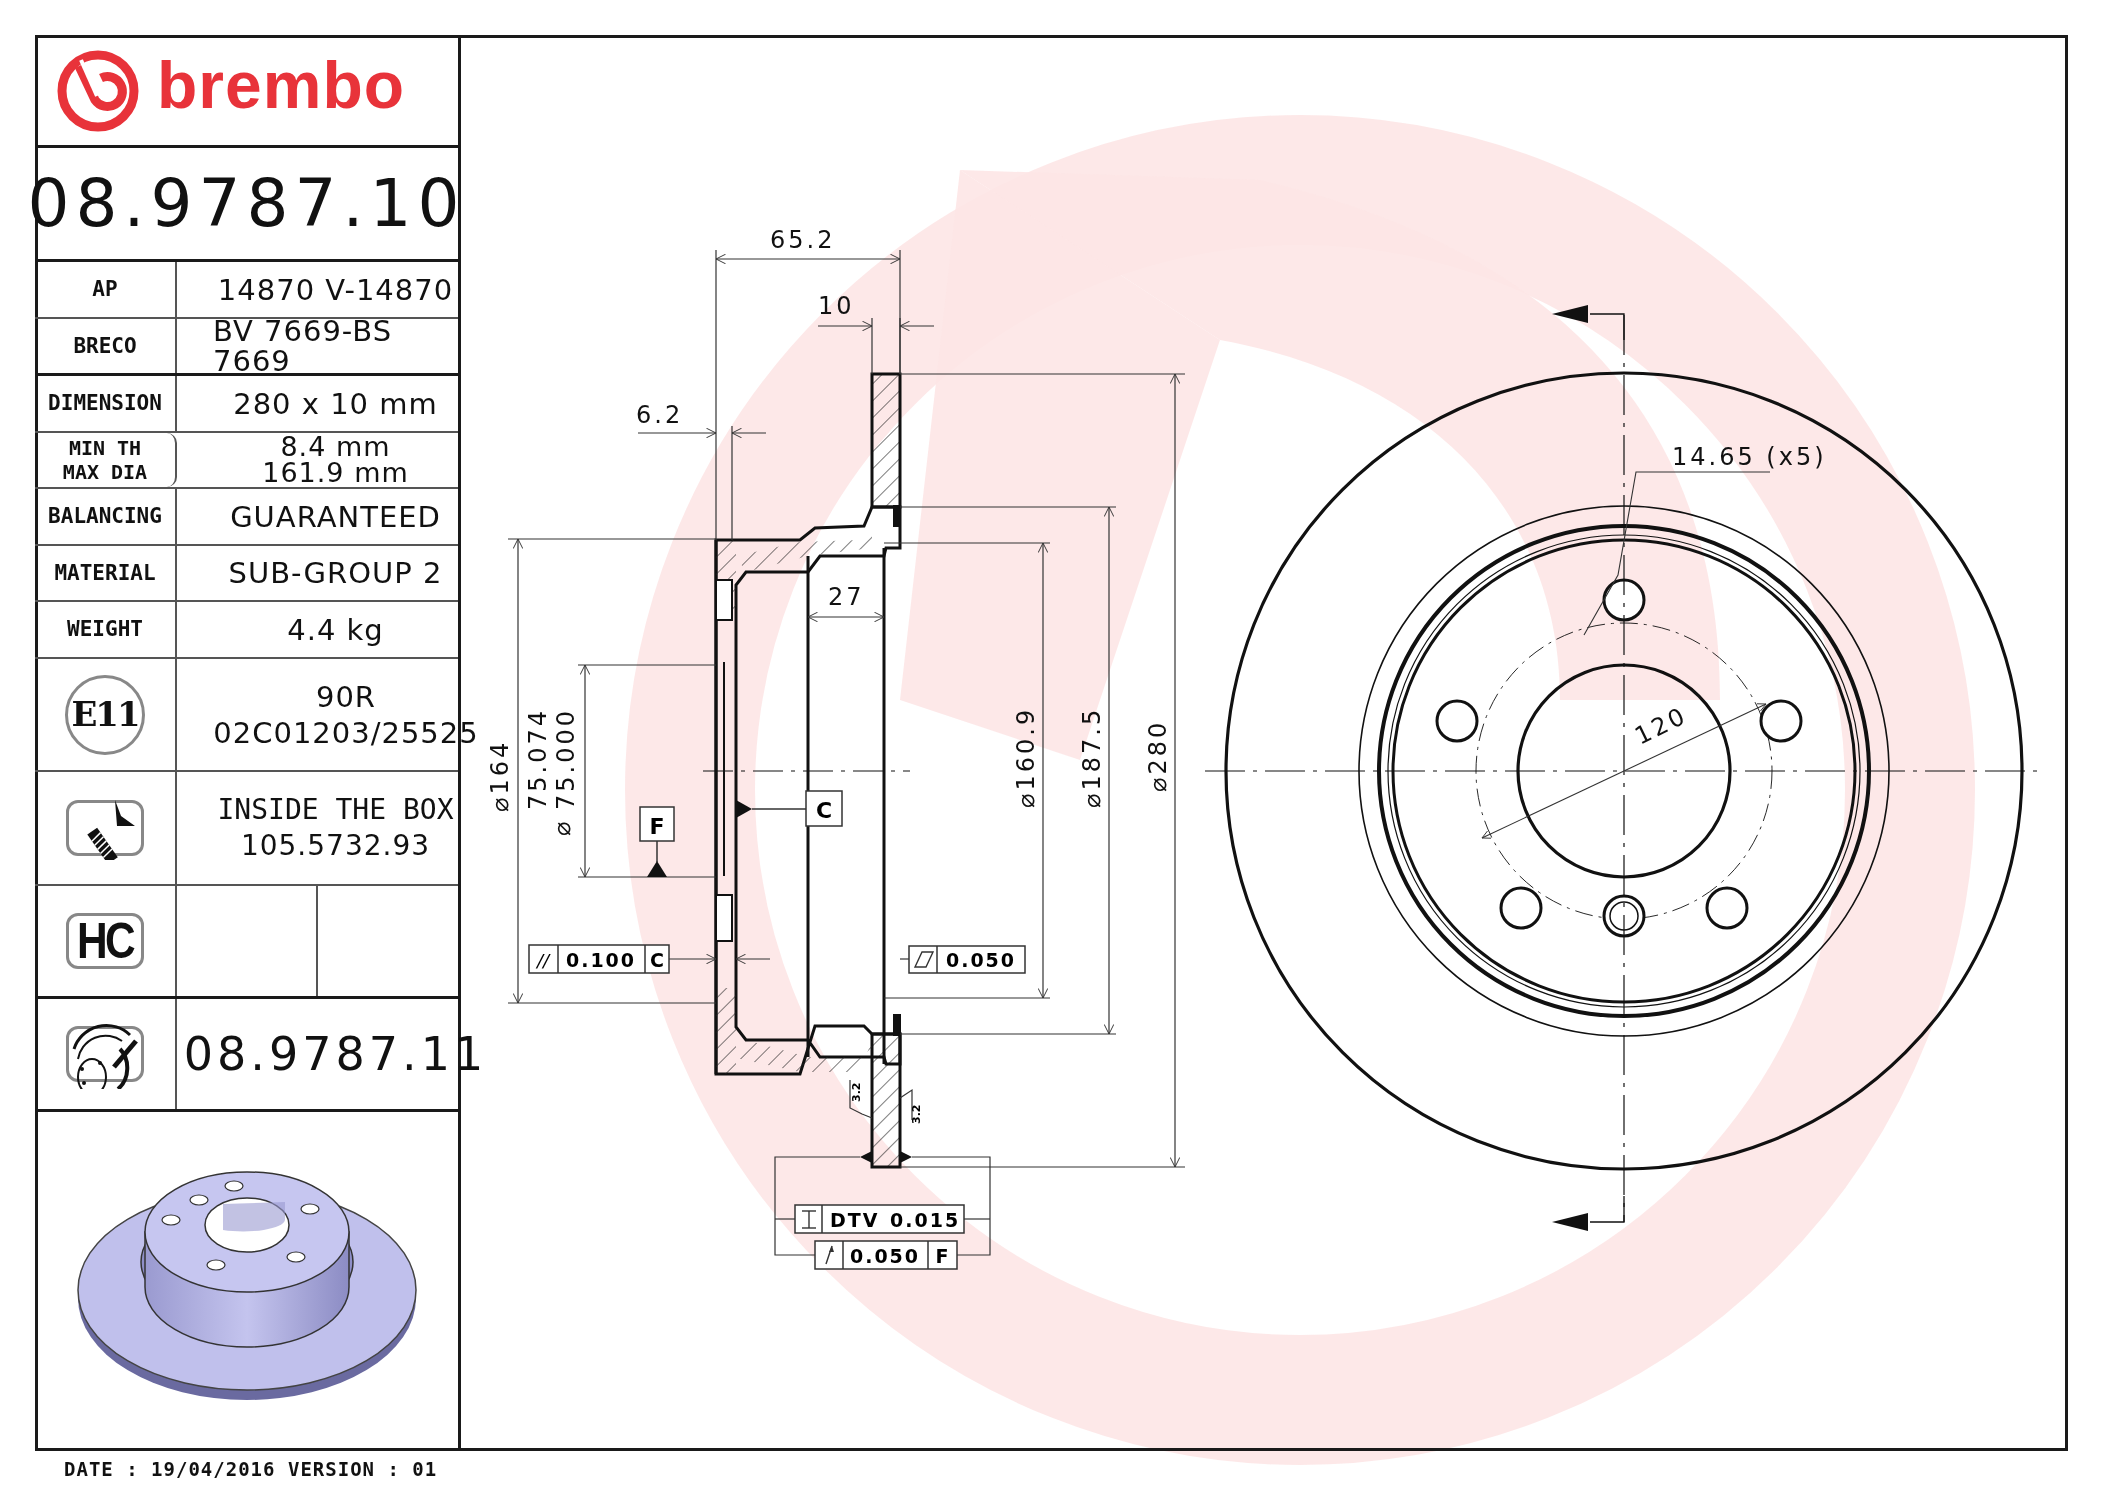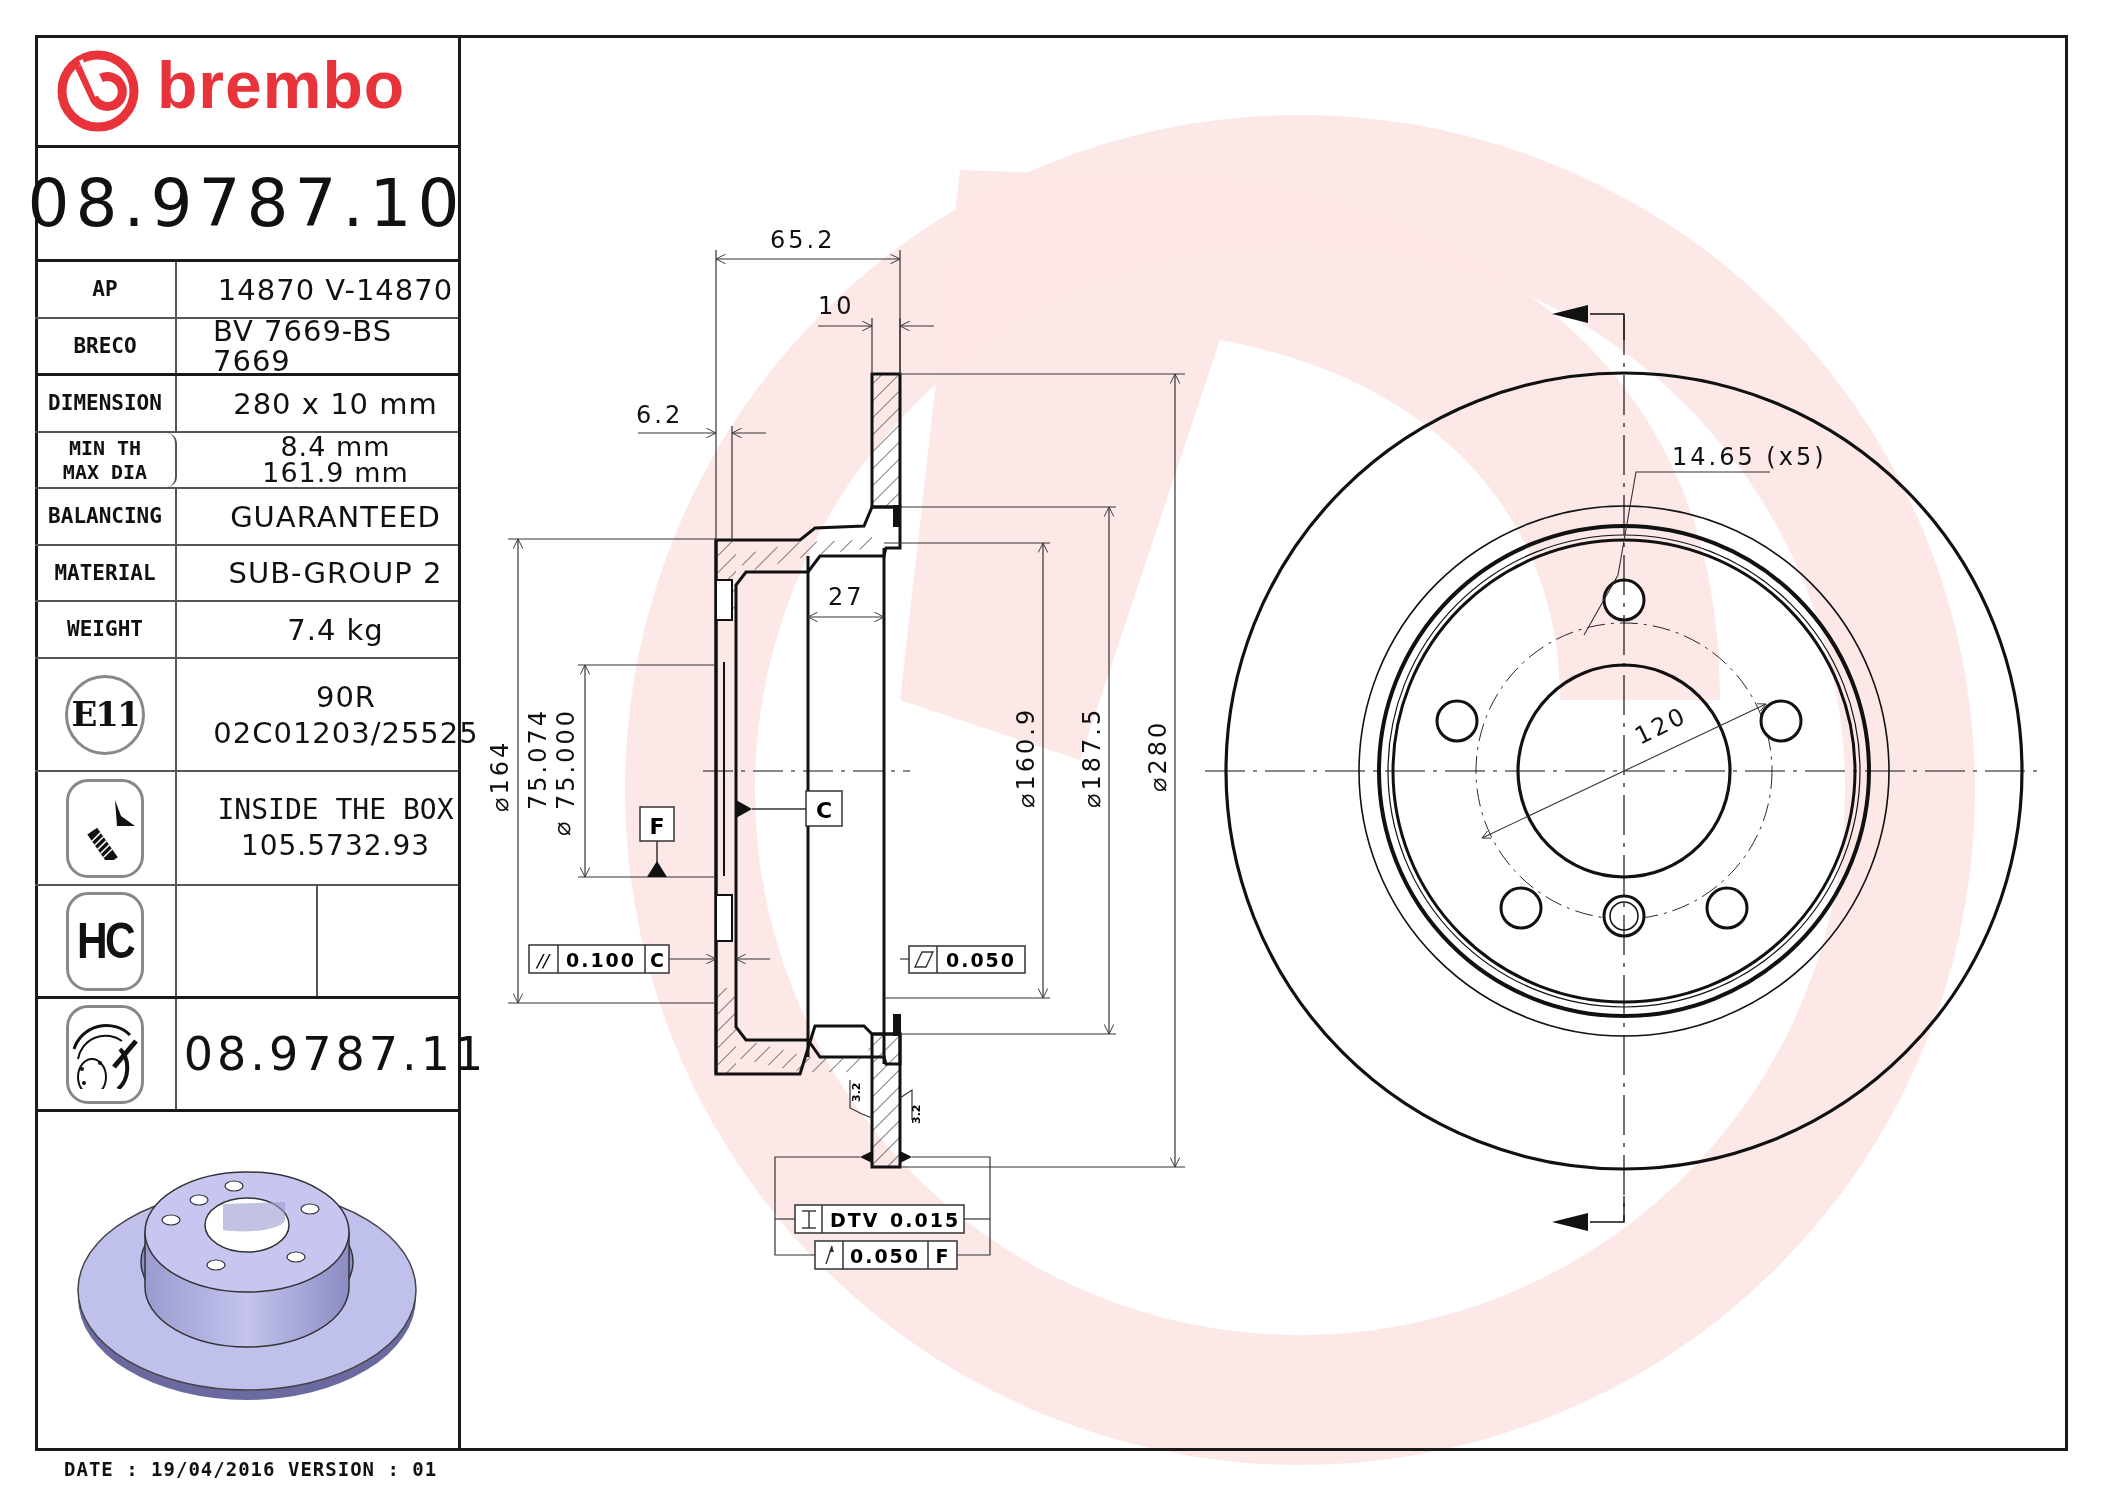--- a/index.html
+++ b/index.html
@@ -6,21 +6,21 @@
   body { width:2104px; height:1488px; position:relative; overflow:hidden; font-family:"DejaVu Sans", sans-serif; color:#111; }
   .abs { position:absolute; }
   #watermark { position:absolute; left:0; top:0; width:2104px; height:1488px; }
   #frame { position:absolute; left:35px; top:35px; width:2033px; height:1416px; border:3px solid #1a1a1a; box-sizing:border-box; }
   #left-panel { position:absolute; left:35px; top:35px; width:426px; height:1416px; border-right:3px solid #1a1a1a; box-sizing:border-box; }
   .row { position:absolute; left:0; width:423px; border-bottom:2px solid #555; box-sizing:border-box; }
   .row.thick { border-bottom:3px solid #1a1a1a; }
   .lbl { position:absolute; left:0; top:0; width:142px; height:100%; border-right:2px solid #555; box-sizing:border-box; display:flex; align-items:center; justify-content:center; flex-direction:column; font-family:"DejaVu Sans Mono", monospace; font-weight:bold; font-size:21px; line-height:27px; }
   .val { position:absolute; left:142px; top:0; right:0; height:100%; display:flex; align-items:center; justify-content:center; flex-direction:column; font-family:"DejaVu Sans", sans-serif; font-size:29px; line-height:30px; letter-spacing:1px;margin-left:36px; }
   .val.mono { font-family:"DejaVu Sans Mono", monospace; }
-  .icon-box { width:78px; height:99px; border:3px solid #888; border-radius:22px; box-sizing:border-box; display:flex; align-items:center; justify-content:center; background:#fff; }
+  .icon-box { width:78px; height:56px; border:3px solid #888; border-radius:12px; box-sizing:border-box; display:flex; align-items:center; justify-content:center; background:#fff; }
   #logo-text { color:#e8333a; font-family:"Liberation Sans", sans-serif; font-weight:bold; font-size:66px; letter-spacing:1px; }
   #part-number { font-family:"DejaVu Sans", sans-serif; font-size:66px; letter-spacing:6px; }
   #date-line { position:absolute; left:64px; top:1458px; font-family:"DejaVu Sans Mono", monospace; font-weight:bold; font-size:19px; letter-spacing:1px; }
   svg text { font-family:"DejaVu Sans", sans-serif; }
   .dim { font-family:"DejaVu Sans", sans-serif; font-size:24px; letter-spacing:3px; fill:#111; }
 </style>
 </head>
 <body>
 
 <svg id="watermark" viewBox="0 0 2104 1488">
@@ -76,21 +76,21 @@
   <div class="row" style="top:454px; height:57px;padding-left:39px;">
     <div class="lbl">BALANCING</div>
     <div class="val">GUARANTEED</div>
   </div>
   <div class="row" style="top:511px; height:56px;">
     <div class="lbl">MATERIAL</div>
     <div class="val">SUB-GROUP 2</div>
   </div>
   <div class="row" style="top:567px; height:57px;">
     <div class="lbl">WEIGHT</div>
-    <div class="val">7.4 kg</div>
+    <div class="val">4.4 kg</div>
   </div>
 
   <div class="row" style="top:624px; height:113px;">
     <div class="lbl">
       <div style="width:80px; height:80px; border:3px solid #888; border-radius:50%; box-sizing:border-box; display:flex; align-items:center; justify-content:center;">
         <span style="font-family:'DejaVu Serif', serif; font-weight:bold; font-size:34px; letter-spacing:-2px;">E11</span>
       </div>
     </div>
     <div class="val" style="line-height:36px;padding-left:21px;">
       <span>90R</span>

